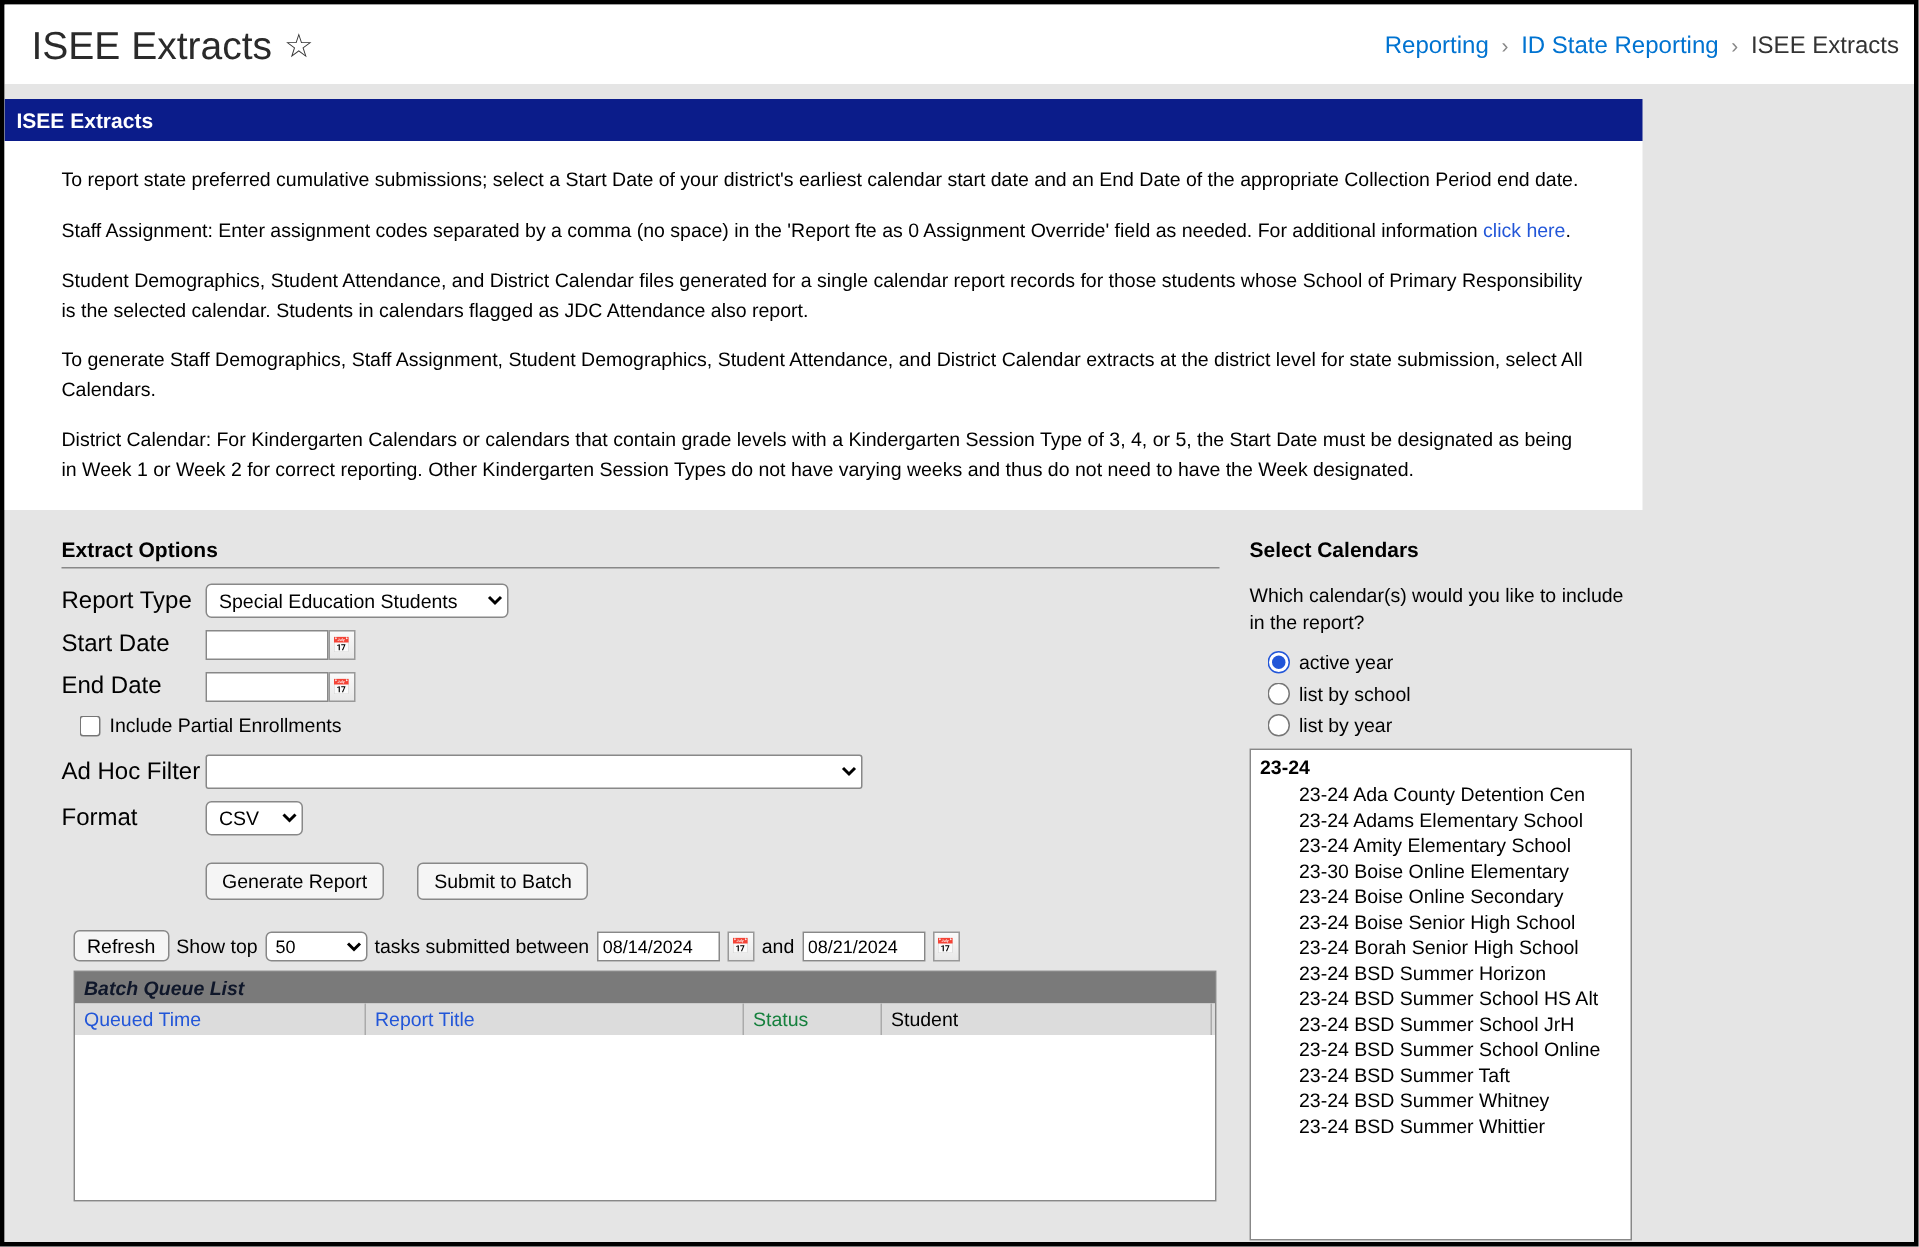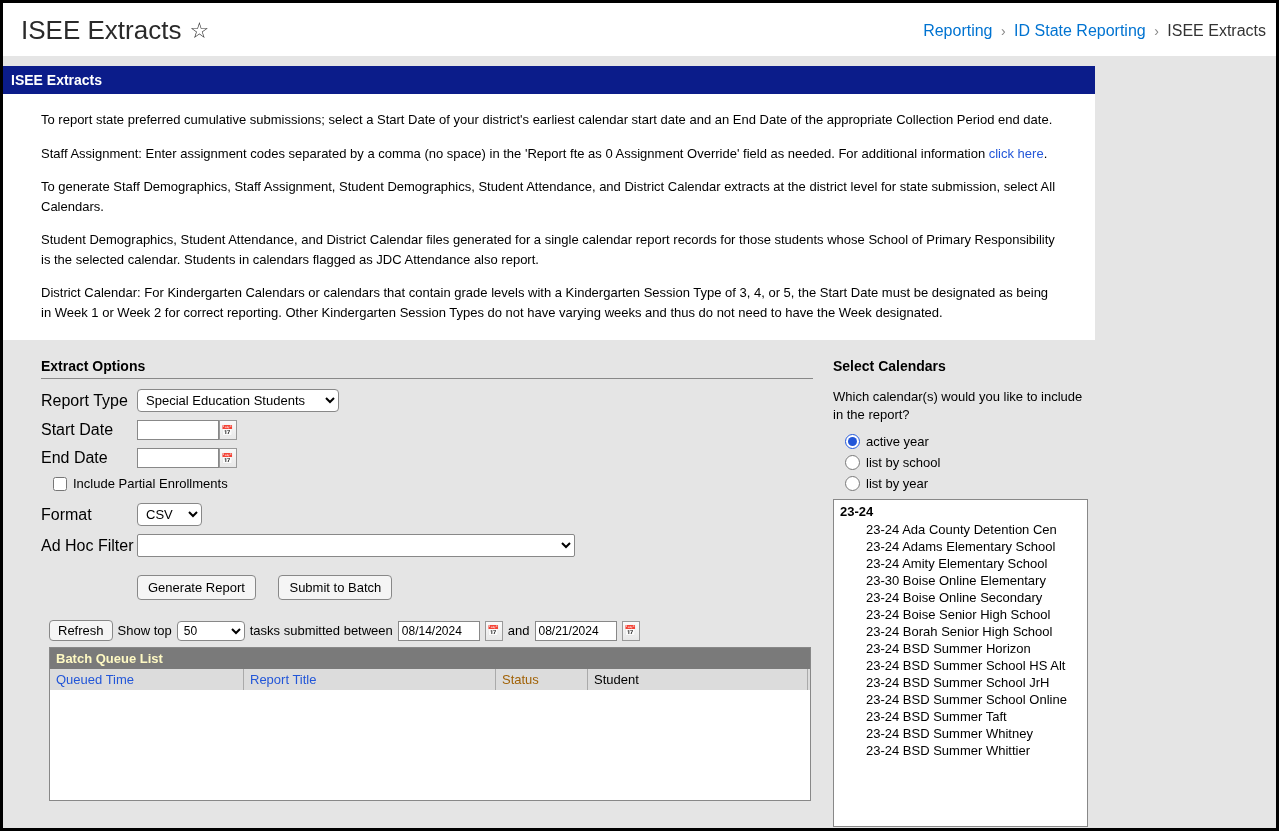--- a/index.html
+++ b/index.html
@@ -115,30 +115,30 @@
     .batch-top input.date-input { width: 82px; }
     .batch-top select {
       border: 1px solid #888; border-radius: 4px; padding: 1px 2px;
       font-size: 12px; width: 68px; background: #fff;
     }
     .batch-table {
       width: 762px; border: 1px solid #888;
       margin-left: 8px; background: #fff;
     }
     .batch-table .bt-title {
-      background: #7a7a7a; color: #fef9c3; font-weight: bold;
-      padding: 3px 6px; font-size: 13px;
+      background: #7a7a7a; color: #0f172a; font-weight: bold;
+      padding: 3px 6px; font-size: 13px; font-style: italic;
     }
     .batch-table .bt-head {
       display: flex; background: #dcdcdc; font-size: 13px;
     }
     .batch-table .bt-head div { padding: 3px 6px; border-right: 1px solid #aaa; }
     .bt-col1 { width: 194px; color: #2256d8; }
     .bt-col2 { width: 252px; color: #2256d8; }
-    .bt-col3 { width: 92px; color: #a16207; }
+    .bt-col3 { width: 92px; color: #15803d; }
     .bt-col4 { width: 220px; color: #000; }
     .batch-table .bt-body { height: 110px; background: #fff; }
     .right-desc { font-size: 13px; margin-bottom: 10px; line-height: 1.4; }
     .radio-row { display: flex; align-items: center; margin-bottom: 6px; margin-left: 12px; }
     .radio-row input[type=radio] { width: 15px; height: 15px; margin-right: 6px; accent-color: #2256d8; }
     .calendar-list {
       border: 1px solid #888; background: #fff; width: 255px;
       height: 328px; overflow-y: auto; margin-top: 8px;
       font-size: 13px; padding: 2px 0;
     }
@@ -167,22 +167,22 @@
 </div>
 
 <div class="gray-area">
   <div class="panel-blue">ISEE Extracts</div>
 
   <div class="intro-text">
     <p>To report state preferred cumulative submissions; select a Start Date of your district's earliest calendar start date and an End Date of the appropriate Collection Period end date.</p>
     <p>
       <span>Staff Assignment: Enter assignment codes separated by a comma (no space) in the 'Report fte as 0 Assignment Override' field as needed. For additional information </span><a href="#">click here</a>.
     </p>
+    <p>Student Demographics, Student Attendance, and District Calendar files generated for a single calendar report records for those students whose School of Primary Responsibility is the selected calendar. Students in calendars flagged as JDC Attendance also report.</p>
     <p>To generate Staff Demographics, Staff Assignment, Student Demographics, Student Attendance, and District Calendar extracts at the district level for state submission, select All Calendars.</p>
-    <p>Student Demographics, Student Attendance, and District Calendar files generated for a single calendar report records for those students whose School of Primary Responsibility is the selected calendar. Students in calendars flagged as JDC Attendance also report.</p>
     <p style="margin-bottom:0;">District Calendar: For Kindergarten Calendars or calendars that contain grade levels with a Kindergarten Session Type of 3, 4, or 5, the Start Date must be designated as being in Week 1 or Week 2 for correct reporting. Other Kindergarten Session Types do not have varying weeks and thus do not need to have the Week designated.</p>
   </div>
 
   <div class="form-area">
 
     <div class="left-col">
       <div class="section-title underline">Extract Options</div>
 
       <div class="form-row">
         <div class="form-label">Report Type</div>
@@ -202,29 +202,29 @@
         <input class="date-input" style="">
         <span class="cal-btn"></span>
       </div>
 
       <div class="checkbox-row">
         <input type="checkbox" style="">
         <span>Include Partial Enrollments</span>
       </div>
 
       <div class="form-row">
+        <div class="form-label">Ad Hoc Filter</div>
+        <select class="adhoc"><option></option></select>
+      </div>
+
+      <div class="form-row">
         <div class="form-label">Format</div>
         <select class="format">
           <option>CSV</option>
         </select>
-      </div>
-
-      <div class="form-row">
-        <div class="form-label">Ad Hoc Filter</div>
-        <select class="adhoc"><option></option></select>
       </div>
 
       <div class="action-buttons">
         <button class="btn">Generate Report</button>
         <button class="btn">Submit to Batch</button>
       </div>
 
       <div class="batch-top">
         <button class="btn" style="padding:2px 8px;">Refresh</button>
         <span>Show top</span>

